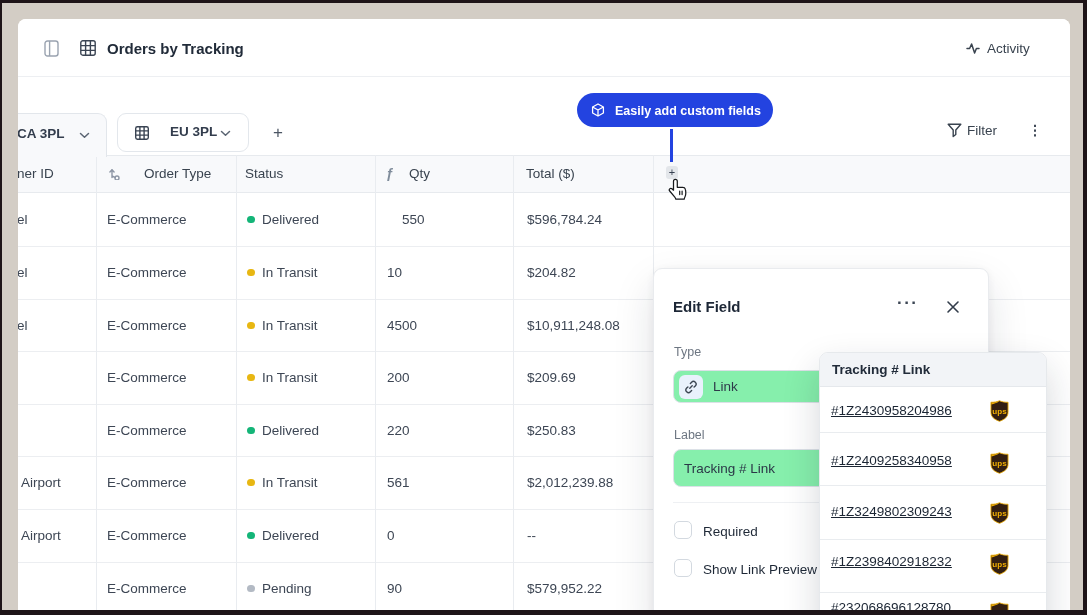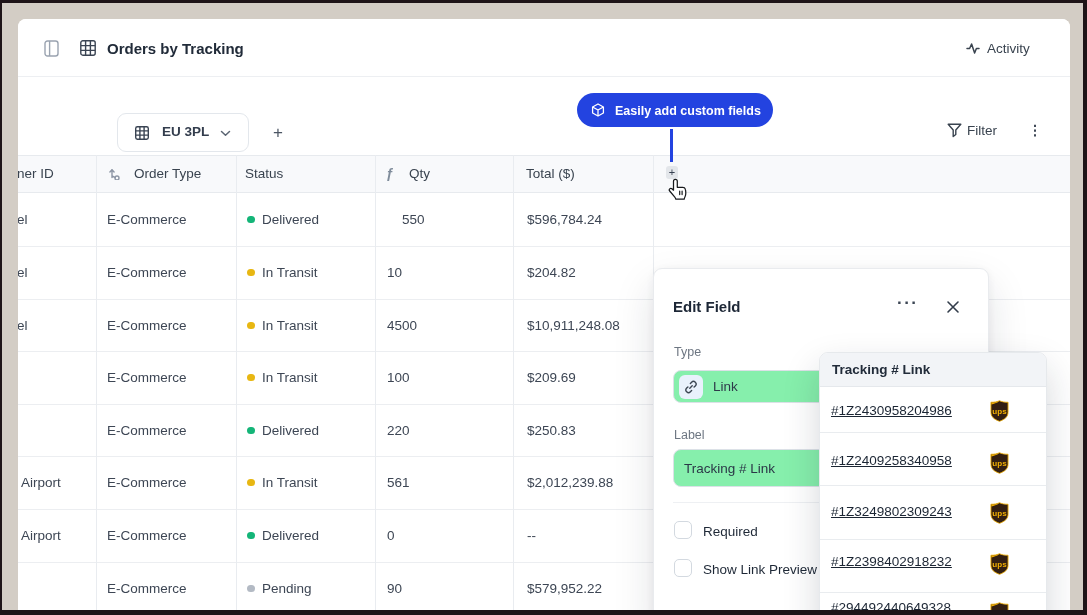--- a/index.html
+++ b/index.html
@@ -90,29 +90,35 @@
     <line x1="0.8" y1="10.4" x2="15.2" y2="10.4" stroke="#3a4453" stroke-width="1.4"></line>
     <line x1="5.6" y1="0.8" x2="5.6" y2="15.2" stroke="#3a4453" stroke-width="1.4"></line>
     <line x1="10.4" y1="0.8" x2="10.4" y2="15.2" stroke="#3a4453" stroke-width="1.4"></line>
   </svg>
   <div id="title">Orders by Tracking</div>
   <svg class="abs" style="left:948px;top:23px;z-index:2" width="14" height="13" viewBox="0 0 14 13">
     <path d="M1 6.5 h2.6 L5.6 2 l3 9 L10.4 6.5 H13" fill="none" stroke="#39434f" stroke-width="1.5" stroke-linecap="round" stroke-linejoin="round"></path>
   </svg>
   <div id="activity-txt">Activity</div>
 
+  <div id="tab-ca">
+    <span class="tab-txt" style="position:absolute;left:7px;top:12px;">CA 3PL</span>
+    <svg style="position:absolute;left:69px;top:18px;" width="11" height="7" viewBox="0 0 11 7">
+      <path d="M1.5 1.5 L5.5 5.2 L9.5 1.5" fill="none" stroke="#5b6573" stroke-width="1.5" stroke-linecap="round" stroke-linejoin="round"></path>
+    </svg>
+  </div>
   <div id="tab-eu">
     <svg style="position:absolute;left:17px;top:12px;" width="14" height="14" viewBox="0 0 16 16">
       <rect x="0.8" y="0.8" width="14.4" height="14.4" rx="2" fill="none" stroke="#3a4453" stroke-width="1.6"></rect>
       <line x1="0.8" y1="5.6" x2="15.2" y2="5.6" stroke="#3a4453" stroke-width="1.6"></line>
       <line x1="0.8" y1="10.4" x2="15.2" y2="10.4" stroke="#3a4453" stroke-width="1.6"></line>
       <line x1="5.6" y1="0.8" x2="5.6" y2="15.2" stroke="#3a4453" stroke-width="1.6"></line>
       <line x1="10.4" y1="0.8" x2="10.4" y2="15.2" stroke="#3a4453" stroke-width="1.6"></line>
     </svg>
-    <span class="tab-txt" style="position:absolute;left:44px;top:10px;">EU 3PL</span>
+    <span class="tab-txt" style="position:absolute;left:52px;top:10px;">EU 3PL</span>
     <svg style="position:absolute;left:102px;top:16px;" width="11" height="7" viewBox="0 0 11 7">
       <path d="M1.5 1.5 L5.5 5.2 L9.5 1.5" fill="none" stroke="#5b6573" stroke-width="1.5" stroke-linecap="round" stroke-linejoin="round"></path>
     </svg>
   </div>
   <div id="tab-plus">+</div>
   <svg class="abs" style="left:929px;top:104px;" width="15" height="15" viewBox="0 0 15 15">
     <path d="M1.2 1.2 h12.6 l-5 5.8 v4.5 l-2.6 2 v-6.5 Z" fill="none" stroke="#39434f" stroke-width="1.4" stroke-linejoin="round"></path>
   </svg>
   <div id="filter-txt">Filter</div>
   <div id="kebab">⋮</div>
@@ -122,21 +128,21 @@
   <div class="vline" style="left:218px"></div>
   <div class="vline" style="left:357px"></div>
   <div class="vline" style="left:495px"></div>
   <div class="vline" style="left:635px"></div>
 
   <div class="hcell" style="left:-1px">ner ID</div>
   <svg class="abs" style="left:90px;top:148px;z-index:2" width="13" height="13" viewBox="0 0 13 13">
     <path d="M4 10.5 V2.8 M4 2.8 L1.9 5 M4 2.8 L6.1 5 M4.6 9.2 L7.2 10.6" fill="none" stroke="#8d96a5" stroke-width="1.4" stroke-linecap="round" stroke-linejoin="round"></path>
     <circle cx="9" cy="11" r="2" fill="none" stroke="#8d96a5" stroke-width="1.4"></circle>
   </svg>
-  <div class="hcell" style="left:116px">Order Type</div>
+  <div class="hcell" style="left:126px">Order Type</div>
   <div class="hcell" style="left:227px">Status</div>
   <div class="hcell" style="left:368px;top:146px;color:#7f8c9b;font-weight:700;font-size:14px;">ƒ</div>
   <div class="hcell" style="left:391px">Qty</div>
   <div class="hcell" style="left:508px">Total ($)</div>
   <div id="addcol">+</div>
 
   <div class="hline" style="top:227px"></div>
   <div class="hline" style="top:280px"></div>
   <div class="hline" style="top:332px"></div>
   <div class="hline" style="top:385px"></div>
@@ -161,21 +167,21 @@
   <div class="cell" style="left:-1px;top:299px">el</div>
   <div class="cell" style="left:89px;top:299px">E-Commerce</div>
   <div class="dot dY" style="left:229px;top:302.5px"></div>
   <div class="cell" style="left:244px;top:299px">In Transit</div>
   <div class="cell" style="left:369px;top:299px">4500</div>
   <div class="cell" style="left:509px;top:299px">$10,911,248.08</div>
 
   <div class="cell" style="left:89px;top:351px">E-Commerce</div>
   <div class="dot dY" style="left:229px;top:354.5px"></div>
   <div class="cell" style="left:244px;top:351px">In Transit</div>
-  <div class="cell" style="left:369px;top:351px">100</div>
+  <div class="cell" style="left:369px;top:351px">200</div>
   <div class="cell" style="left:509px;top:351px">$209.69</div>
 
   <div class="cell" style="left:89px;top:404px">E-Commerce</div>
   <div class="dot dG" style="left:229px;top:407.5px"></div>
   <div class="cell" style="left:244px;top:404px">Delivered</div>
   <div class="cell" style="left:369px;top:404px">220</div>
   <div class="cell" style="left:509px;top:404px">$250.83</div>
 
   <div class="cell" style="left:3px;top:456px">Airport</div>
   <div class="cell" style="left:89px;top:456px">E-Commerce</div>
@@ -266,21 +272,21 @@
     </div>
     <div class="p-row" style="top:187px;height:53px;">
       <span class="p-link" style="top:14px">#1Z2398402918232</span>
       <svg class="p-ups" style="top:13px" width="19" height="22" viewBox="0 0 20 23">
           <path d="M1 2.3 C4.2 2.4 7.4 1.8 10 0.7 C12.6 1.8 15.8 2.4 19 2.3 V13 c0 4.6-3.7 7.4-9 9.4 C4.7 20.4 1 17.6 1 13 Z" fill="#331f12" stroke="#f2af00" stroke-width="0.9"></path>
           <path d="M1.5 2.8 C4.5 2.8 7.5 2.3 10 1.3 c-3 1.8-6 2.9-8.5 3.4 Z" fill="#f2af00"></path>
           <text x="10" y="14.5" text-anchor="middle" font-family="Liberation Sans" font-weight="bold" font-size="8.5" fill="#f2af00">ups</text>
         </svg>
     </div>
     <div class="p-row" style="top:240px;height:42px;border-bottom:none;">
-      <span class="p-link" style="top:7px">#294492440649328</span>
+      <span class="p-link" style="top:7px">#232068696128780</span>
       <svg class="p-ups" style="top:9px" width="19" height="22" viewBox="0 0 20 23">
           <path d="M1 2.3 C4.2 2.4 7.4 1.8 10 0.7 C12.6 1.8 15.8 2.4 19 2.3 V13 c0 4.6-3.7 7.4-9 9.4 C4.7 20.4 1 17.6 1 13 Z" fill="#331f12" stroke="#f2af00" stroke-width="0.9"></path>
           <path d="M1.5 2.8 C4.5 2.8 7.5 2.3 10 1.3 c-3 1.8-6 2.9-8.5 3.4 Z" fill="#f2af00"></path>
           <text x="10" y="14.5" text-anchor="middle" font-family="Liberation Sans" font-weight="bold" font-size="8.5" fill="#f2af00">ups</text>
         </svg>
     </div>
   </div>
 </div>
 
 <div class="bar" id="bar-t"></div>

